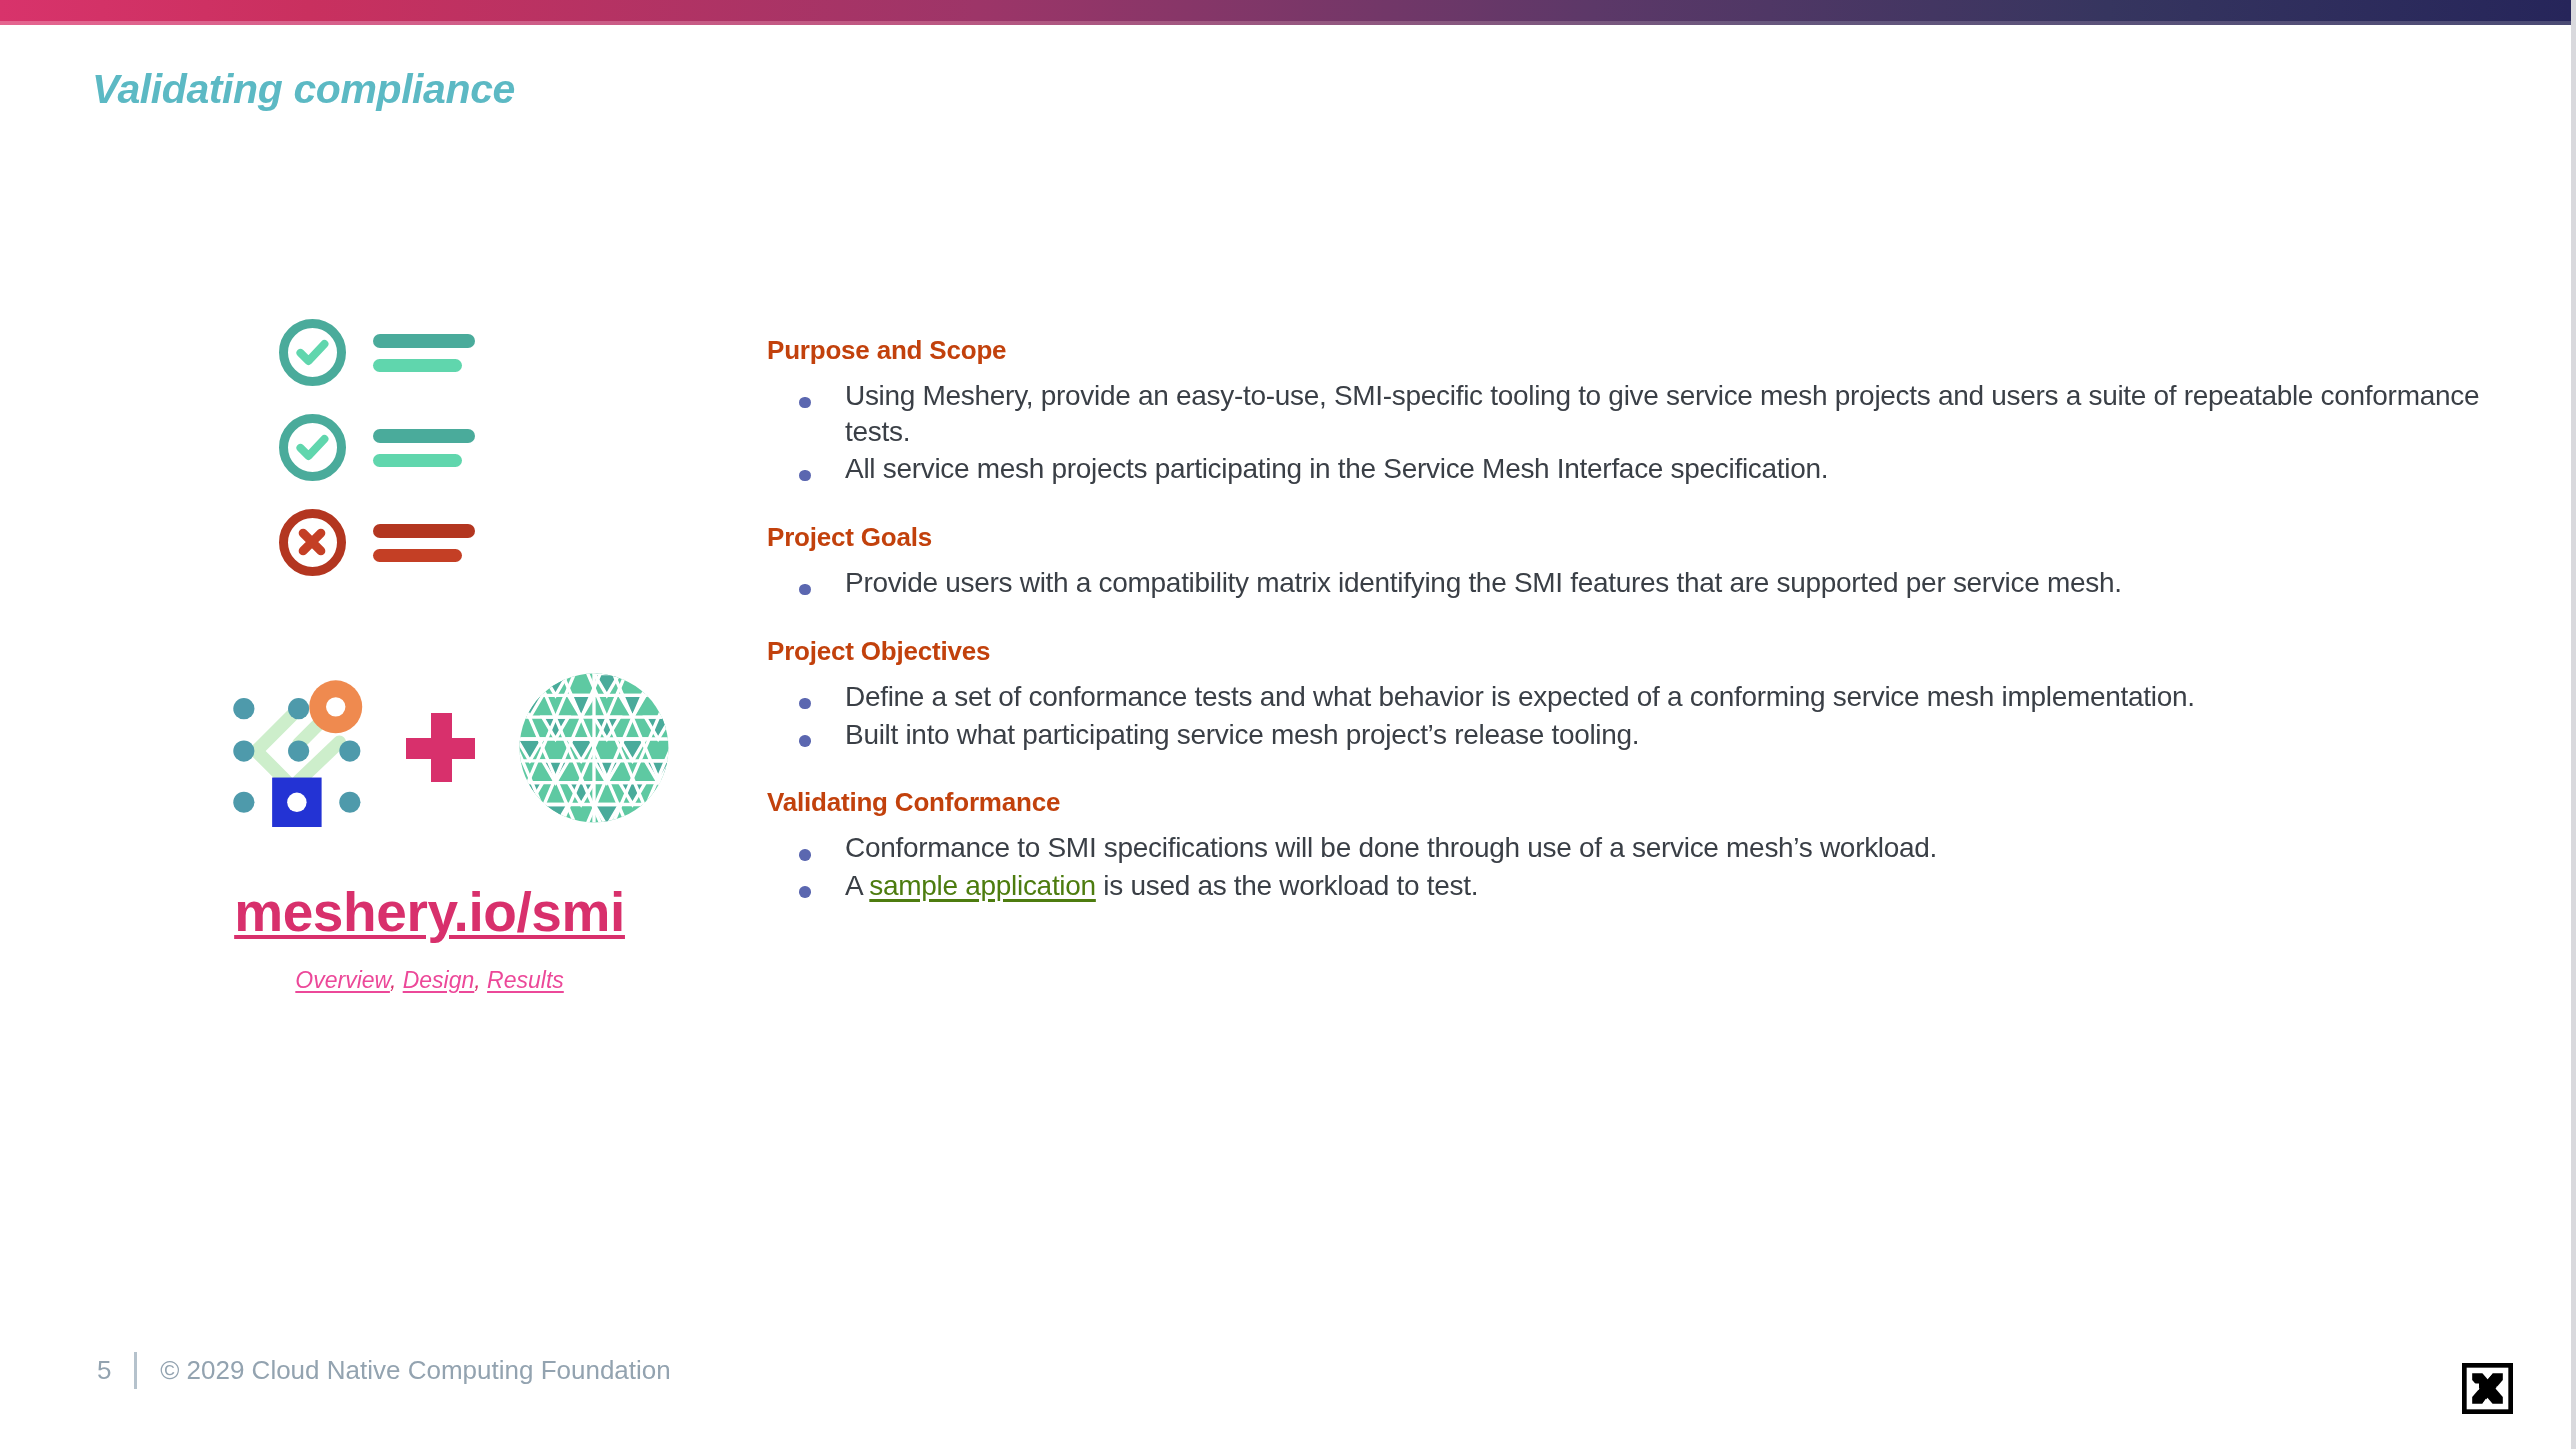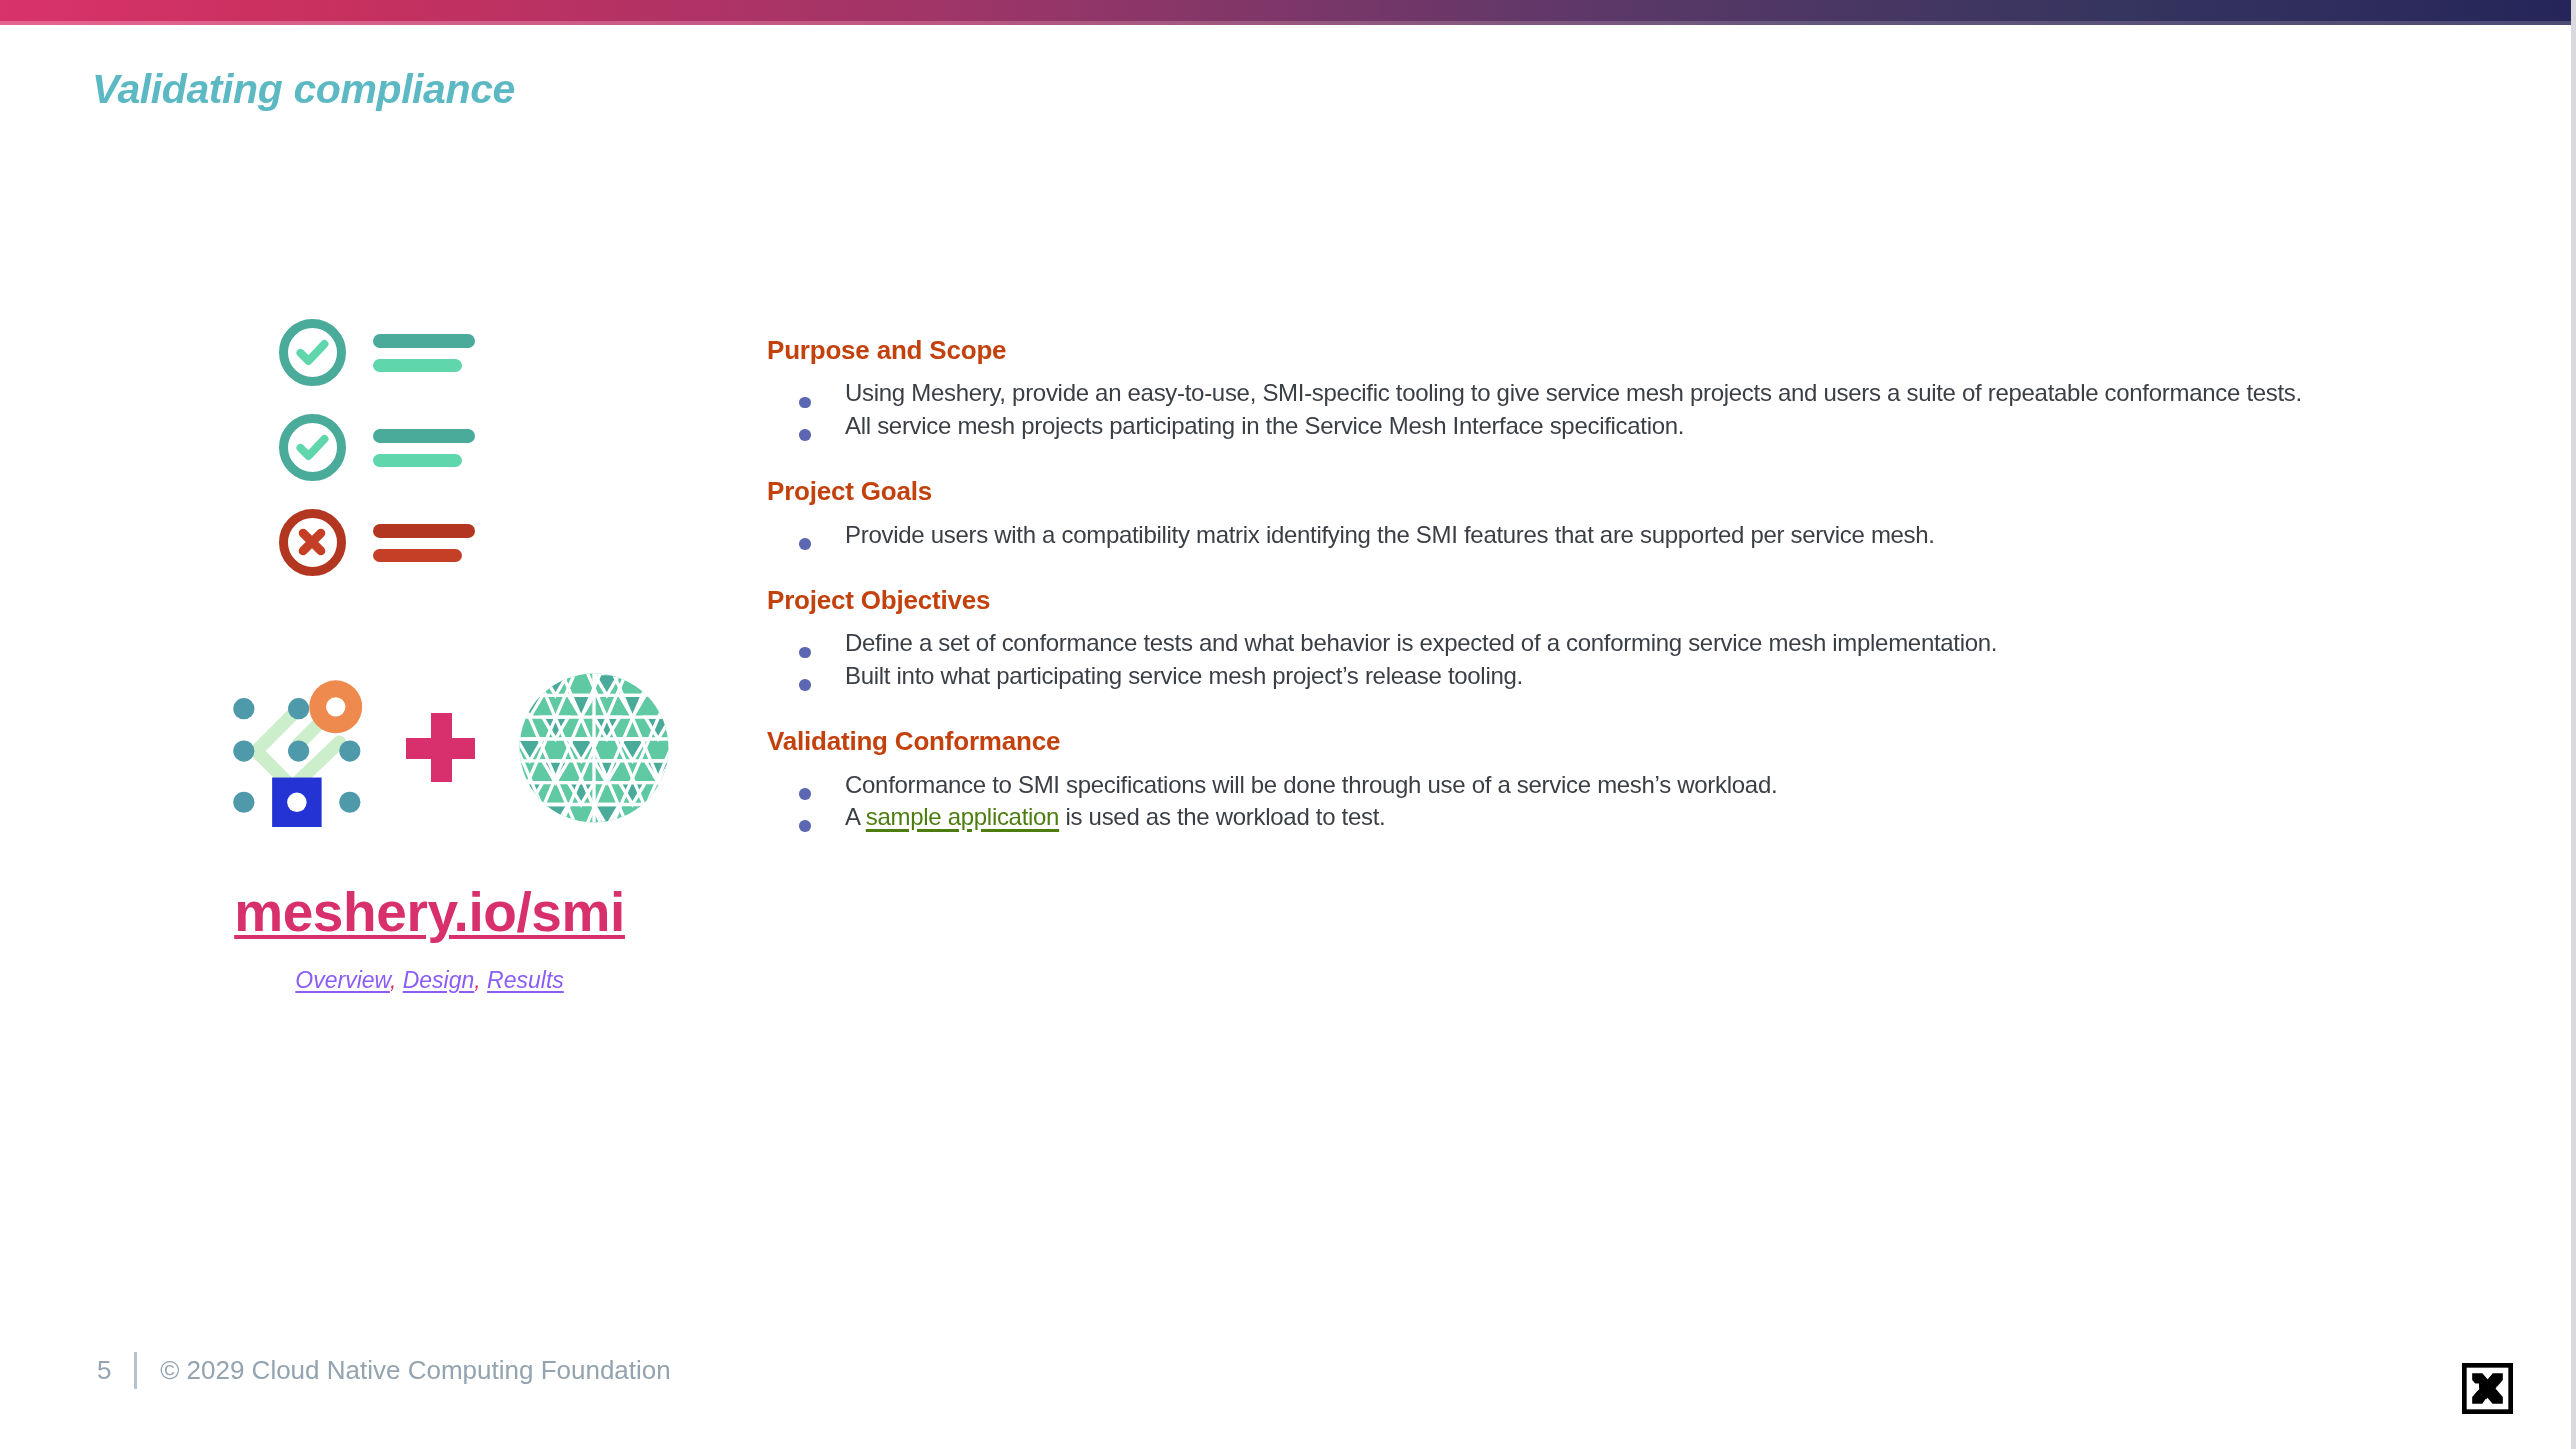--- a/index.html
+++ b/index.html
@@ -152,21 +152,21 @@
   }
   .link-sub {
     margin-top: 23px;
     text-align: center;
     padding-right: 8.9px;
     font-size: 23px;
     font-style: italic;
     color: #d8306c;
   }
   .link-sub a {
-    color: #8b5cf6;
+    color: #ec4899;
     font-style: italic;
     text-decoration: underline;
     text-decoration-thickness: 1.8px;
     text-underline-offset: 2.7px;
   }
   .link-sub .sep { color: #d8306c; }
 
   
   .right-col {
     position: absolute;
@@ -184,21 +184,21 @@
   }
   .section:not(:first-child) .section-head { margin-top: 35px; }
   .bullets {
     list-style: none;
     margin: 0 0 0 16px;
     padding: 0;
   }
   .bullets li {
     position: relative;
     padding-left: 62px;
-    font-size: 24px;
+    font-size: 28px;
     line-height: 1.27;
     color: #3a3f46;
     margin-bottom: 1.8px;
     letter-spacing: -0.3px;
   }
   .bullets li::before {
     content: "";
     position: absolute;
     left: 16px;
     top: 18.6px;

